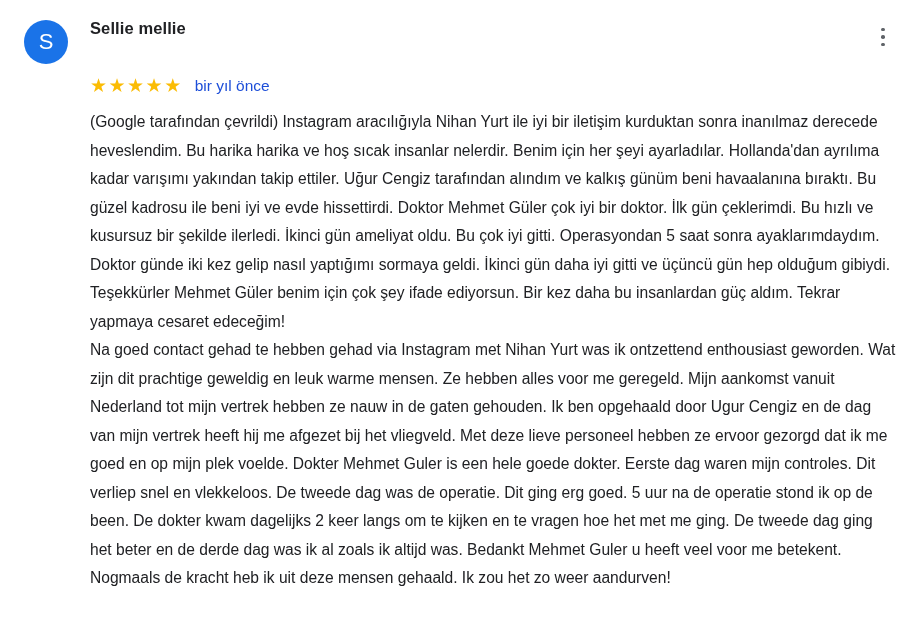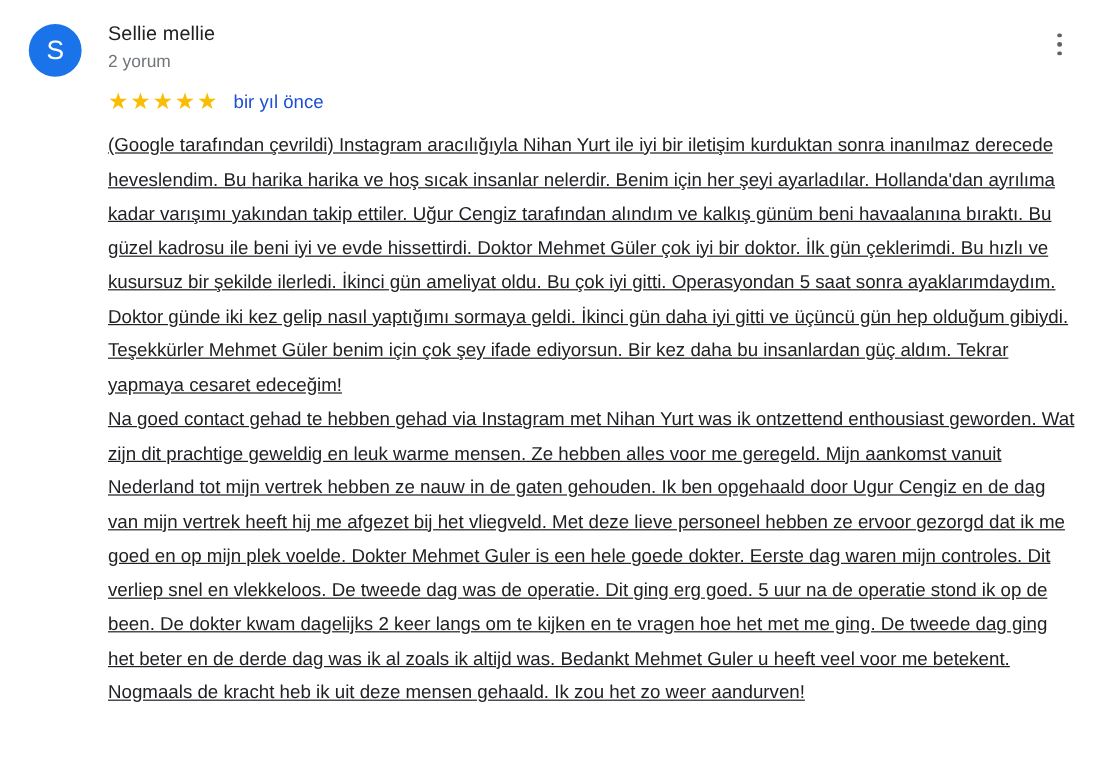--- a/index.html
+++ b/index.html
@@ -40,21 +40,21 @@
     margin-top: 2px;
     font-family: "Liberation Sans", sans-serif;
   }
   .header-text {
     margin-left: 22px;
     flex: 1 1 auto;
     min-width: 0;
   }
   .reviewer-name {
     font-size: 16.5px;
-    font-weight: normal;
+    font-weight: bold;
     color: #202124;
     line-height: 20px;
     letter-spacing: 0.1px;
   }
   .review-count {
     font-size: 14.5px;
     color: #70757a;
     line-height: 20px;
     margin-top: 4px;
   }
@@ -96,36 +96,34 @@
   }
   .review-body {
     margin: 12px 0 0 66px;
     font-size: 15.6px;
     line-height: 28.5px;
     color: #202124;
     max-width: 832px;
   }
   .review-body p {
     margin: 0;
-    text-decoration: underline;
   }
   .review-body p.spaced {
     margin-top: 28px;
   }
 </style>
 </head>
 <body>
 
 <div class="review-card">
 
   <div class="header-row">
     <div class="avatar">S</div>
     <div class="header-text">
       <div class="reviewer-name">Sellie mellie</div>
-      <div class="review-count">2 yorum</div>
     </div>
     <div class="more-button">
       <span></span>
       <span></span>
       <span></span>
     </div>
   </div>
 
   <div class="rating-row">
     <div class="stars">★★★★★</div>

